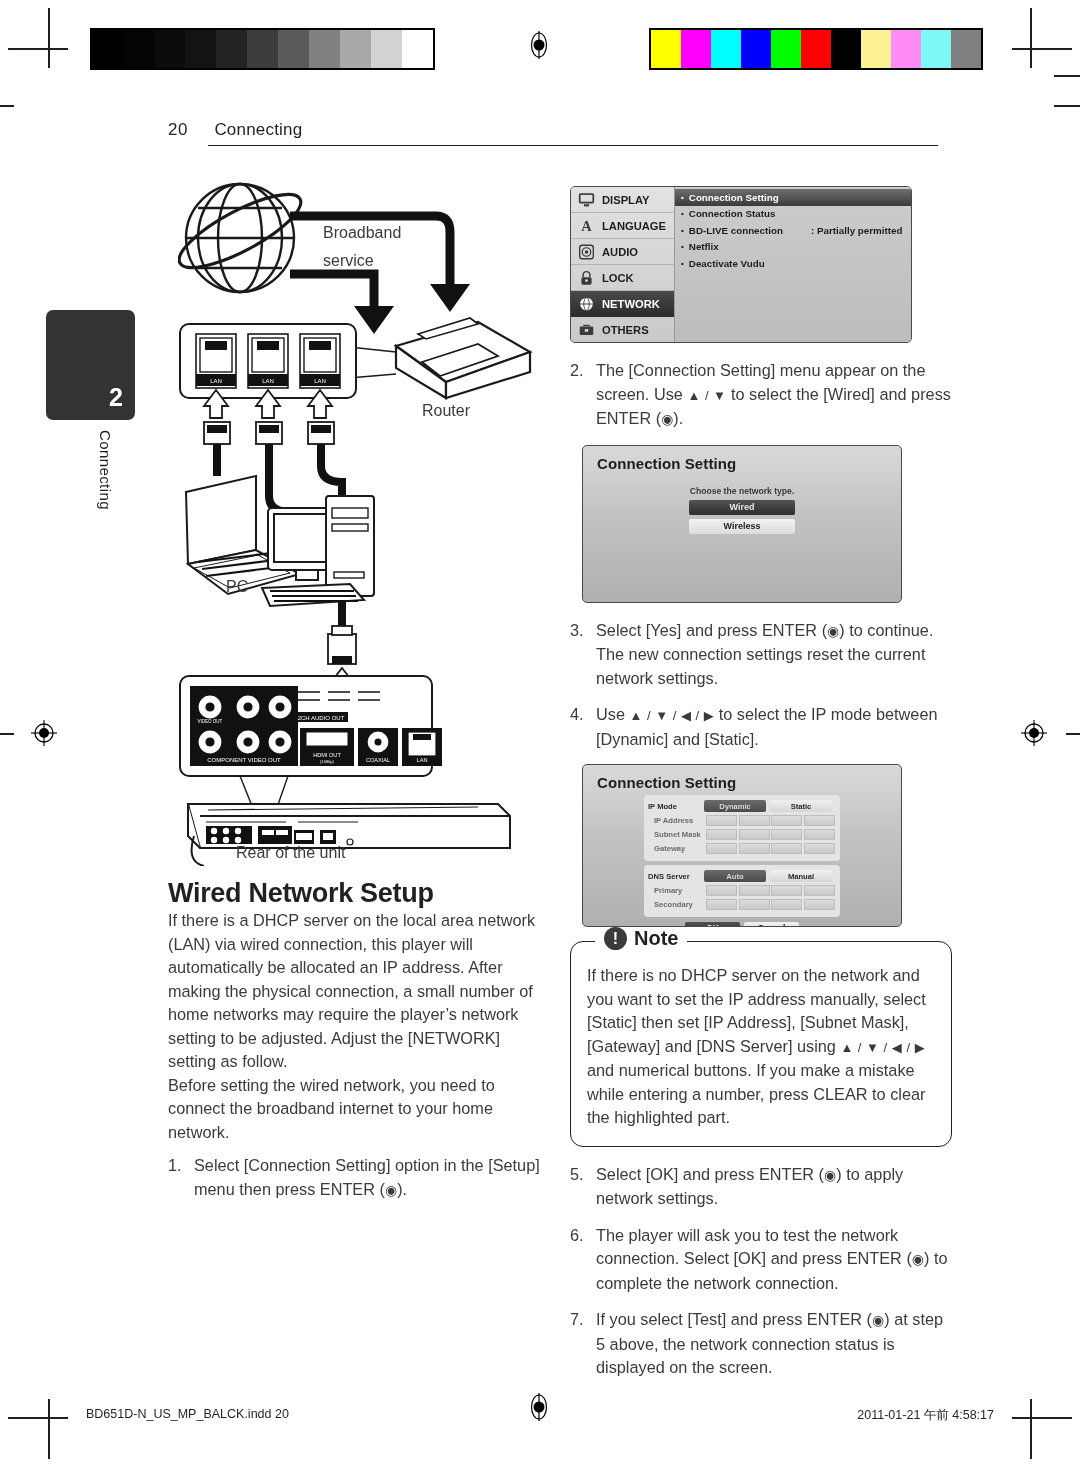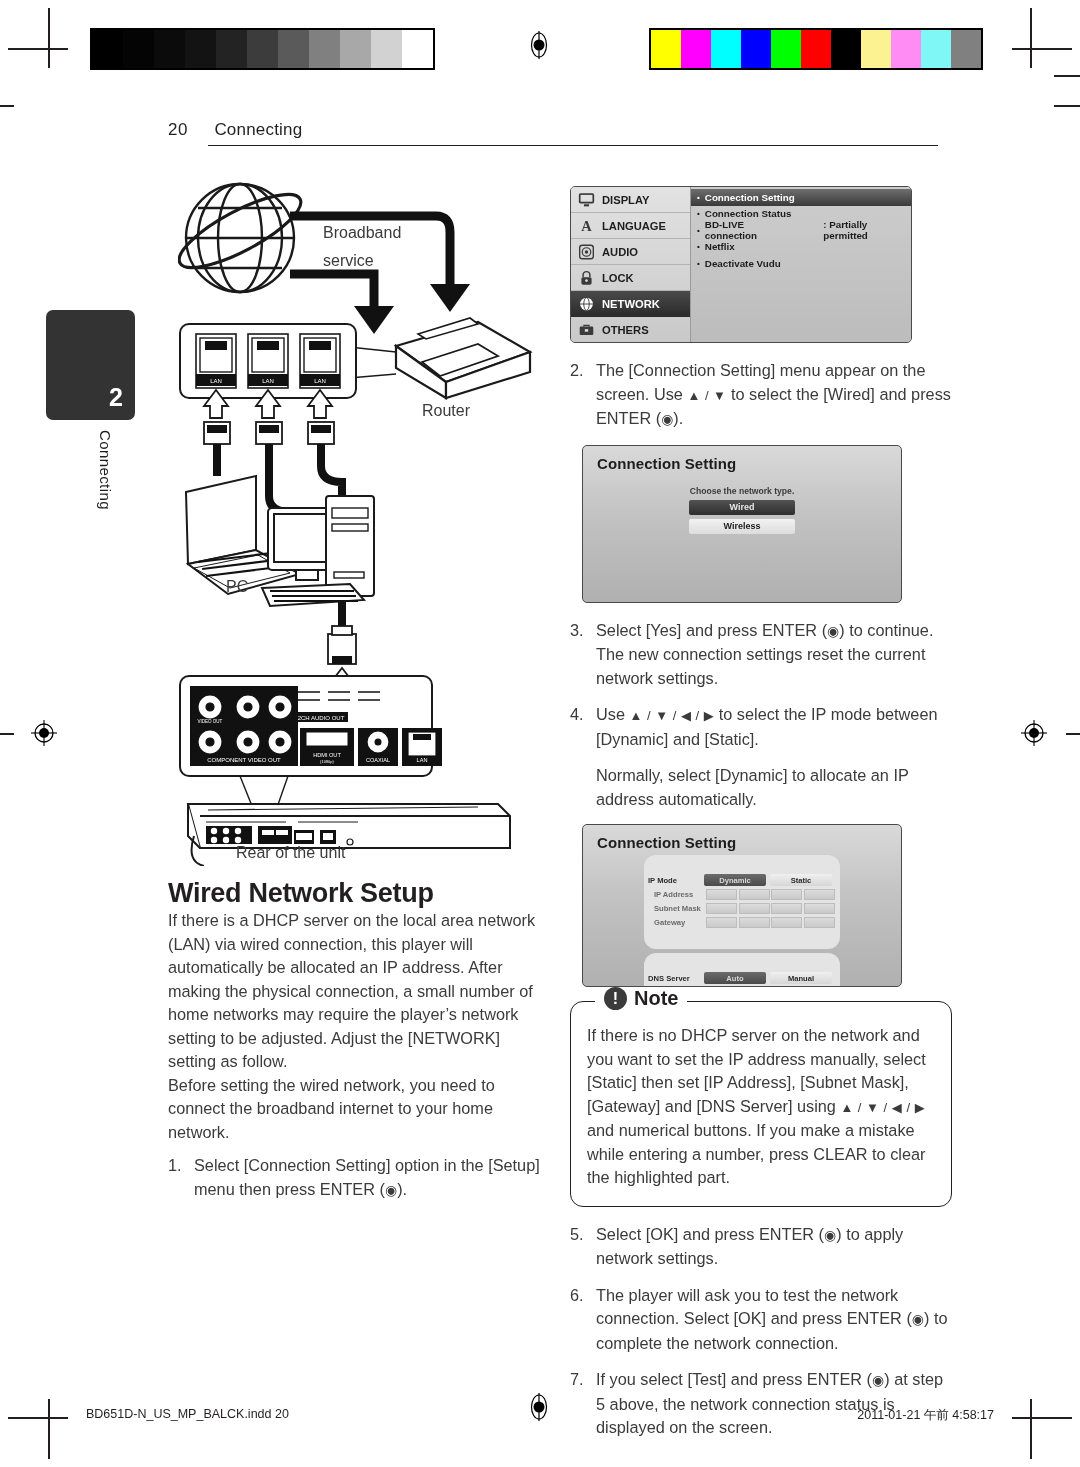--- a/index.html
+++ b/index.html
@@ -95,21 +95,21 @@
     position: relative;
     border: 1.5px solid #4a4a4a; border-radius: 5px;
     background: linear-gradient(180deg,#d9d9d9 0%,#c2c2c2 45%,#b0b0b0 100%);
     overflow: hidden;
     font-family: "Liberation Sans", sans-serif;
   }
 
   
   .setup-menu { width: 342px; height: 157px; display: flex; }
   .setup-left {
-    width: 120px; background: linear-gradient(180deg,#e2e2e2,#c9c9c9);
+    width: 104px; background: linear-gradient(180deg,#e2e2e2,#c9c9c9);
     border-right: 1px solid #9a9a9a;
   }
   .setup-item {
     height: 26px; display: flex; align-items: center; gap: 7px;
     padding-left: 7px; font-size: 11.2px; font-weight: 700; color: #1d1d1d;
     border-bottom: 1px solid #b4b4b4;
   }
   .setup-item.sel { background: linear-gradient(180deg,#4a4a4a,#2b2b2b); color: #fff; border-bottom-color:#2b2b2b;}
   .ico { width: 17px; height: 16px; display: block; }
   .setup-right { flex: 1; background: linear-gradient(180deg,#cdcdcd,#bcbcbc); padding-top: 2px;}
@@ -130,21 +130,21 @@
     width: 106px; height: 15px; margin: 4px auto 0;
     display: flex; align-items: center; justify-content: center;
     font-size: 9px; font-weight: 700; border-radius: 2px;
   }
   .cs-btn.on  { background: linear-gradient(180deg,#525252,#2e2e2e); color: #e8e8e8; }
   .cs-btn.off { background: linear-gradient(180deg,#f2f2f2,#dcdcdc); color: #1d1d1d; }
 
   
   .cs2 { width: 320px; height: 163px; }
   .ipgrid { margin: 4px auto 0; width: 196px; }
-  .ipblock { background: #e4e4e4; border-radius: 12px; padding: 19px 4px; }
+  .ipblock { background: #e4e4e4; border-radius: 4px; padding: 5px 4px; }
   .iprow { display: flex; align-items: center; height: 12.5px; margin-bottom: 1.5px; }
   .iprow .lbl { width: 58px; font-size: 7.6px; font-weight: 700; color: #2a2a2a; }
   .iprow .lbl.dim { color: #6b6b6b; padding-left: 6px; }
   .tog { width: 62px; height: 12px; display:flex; align-items:center; justify-content:center;
          font-size: 7.6px; font-weight:700; border-radius: 2px; margin-right: 4px;}
   .tog.on { background: linear-gradient(180deg,#6b6b6b,#4a4a4a); color:#d8d8d8; }
   .tog.off{ background: linear-gradient(180deg,#f0f0f0,#d6d6d6); color:#2a2a2a; }
   .cell { width: 31px; height: 11px; background: linear-gradient(180deg,#dcdcdc,#c9c9c9);
           border: .5px solid #bdbdbd; margin-right: 1.5px; }
   .okrow { display: flex; justify-content: center; gap: 4px; margin-top: 5px; }
@@ -575,21 +575,20 @@
 
   <ol class="steps" style="margin-top:16px;">
     <li class="body">
       <span class="n">3.</span>
       <span class="t"><span>Select [Yes] and press ENTER (</span><span class="ent">◉</span><span>) to continue. The new connection settings reset the current network settings.</span></span>
     </li>
     <li class="body">
       <span class="n">4.</span>
       <span class="t">
         <span>Use </span><span class="arrow">▲ / ▼ / ◀ / ▶</span><span> to select the IP mode between [Dynamic] and [Static].</span>
-        <span class="sub-para" style="display:block;">Normally, select [Dynamic] to allocate an IP address automatically.</span>
       </span>
     </li>
   </ol>
 
   <div class="osd cs2" style="margin-top:12px; margin-left:12px;">
     <div class="cs-title">Connection Setting</div>
     <div class="ipgrid">
       <div class="ipblock">
         <div class="iprow">
           <span class="lbl">IP Mode</span>

